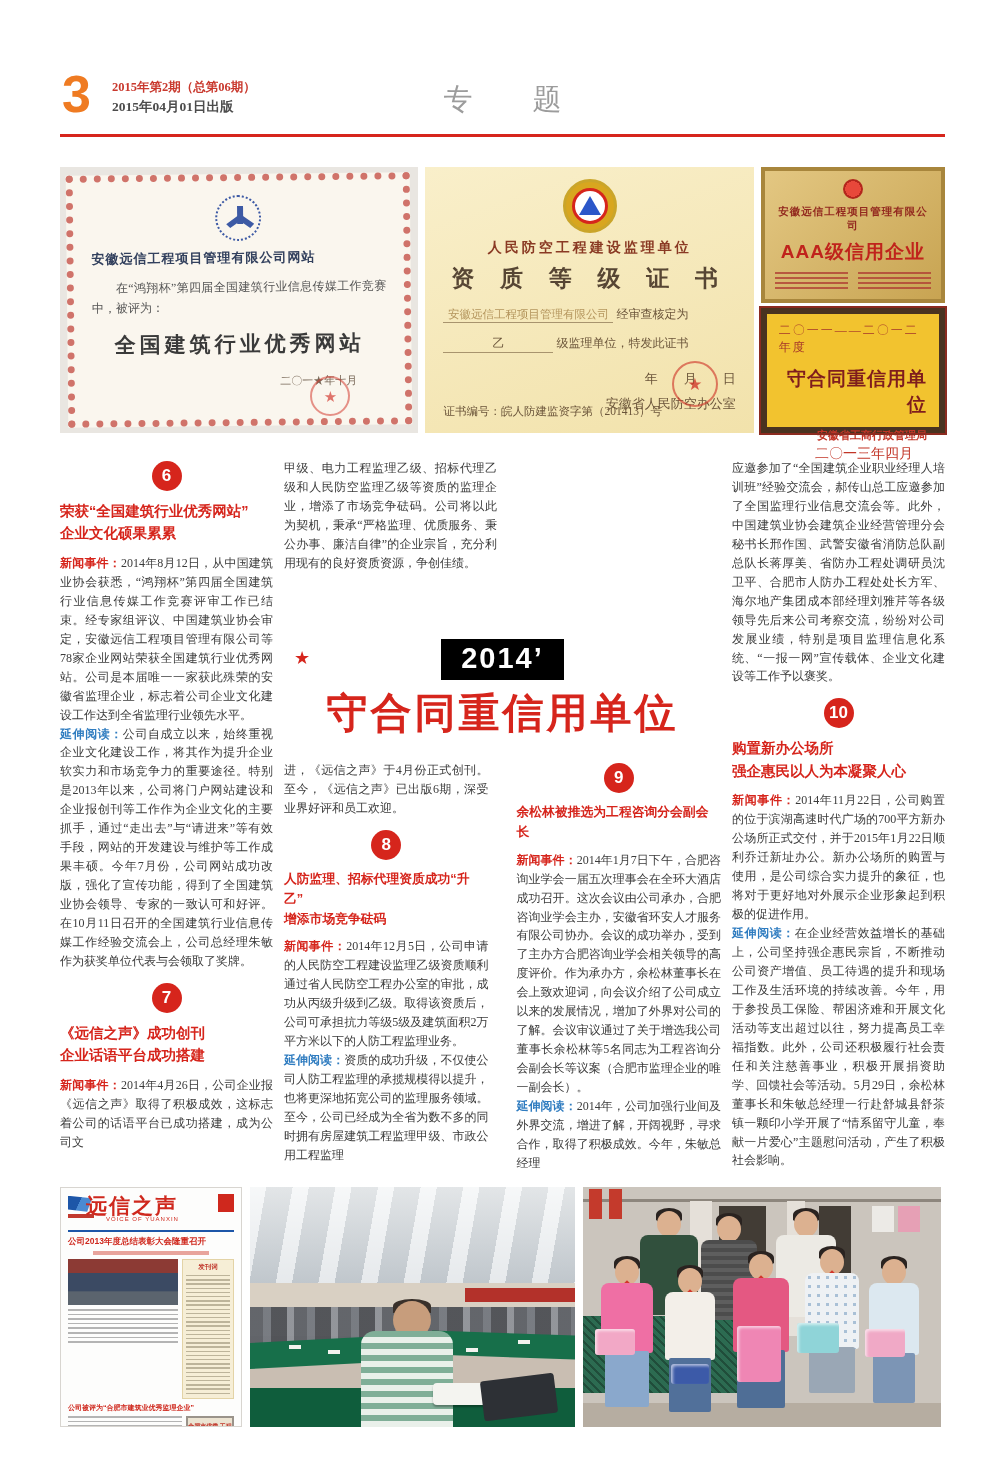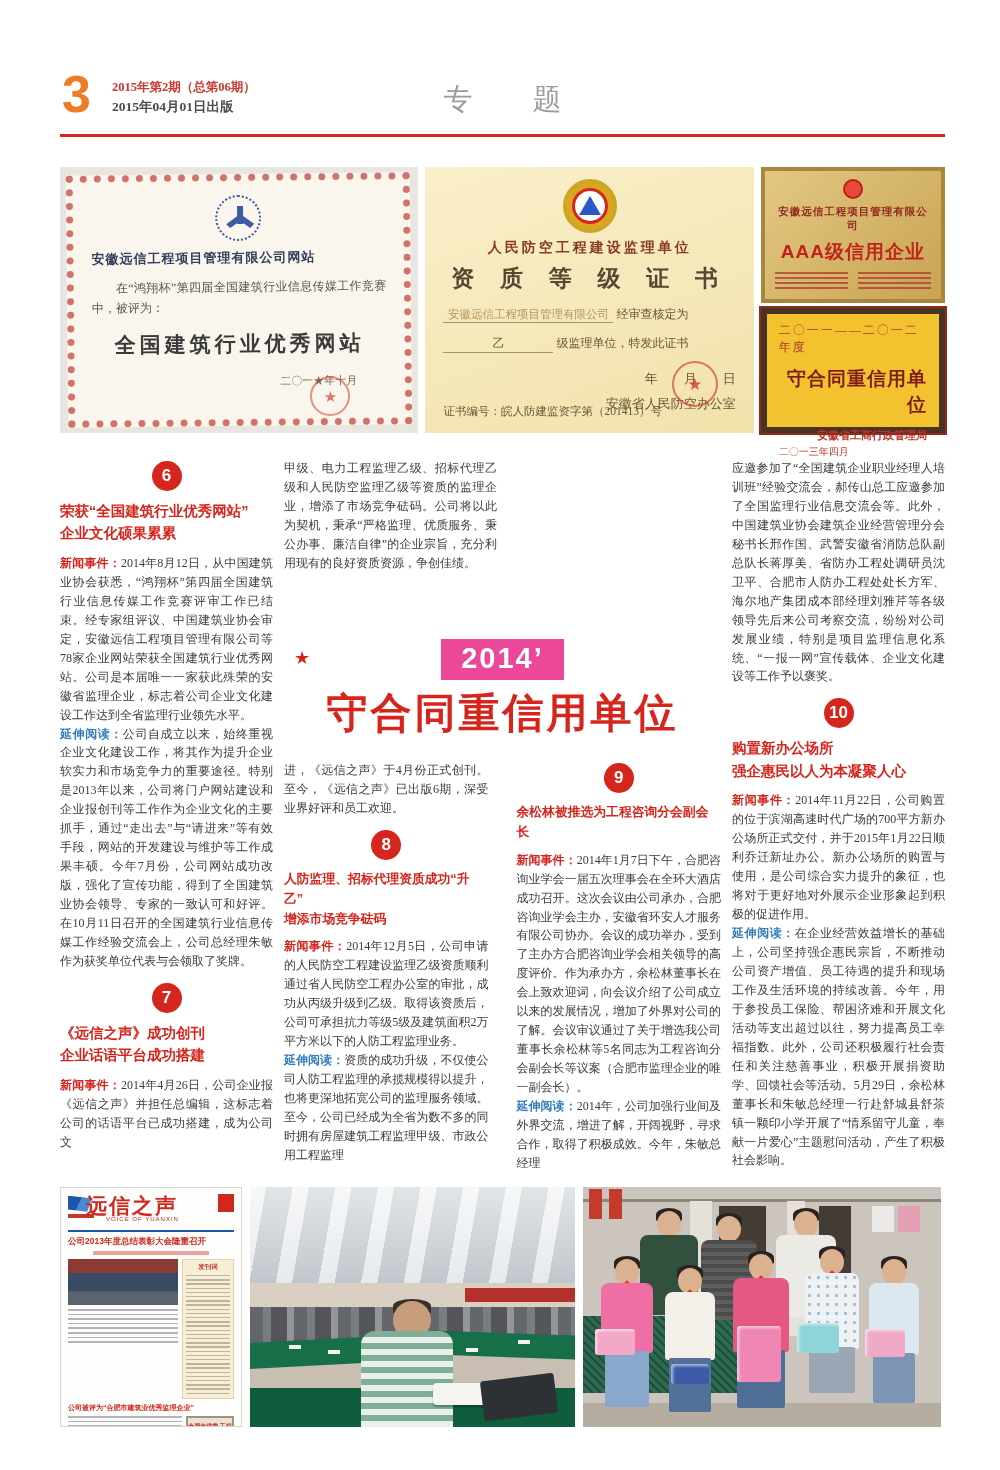--- a/index.html
+++ b/index.html
@@ -47,21 +47,21 @@
   .cert3-seal { width:20px; height:20px; border-radius:50%; background:radial-gradient(circle,#e8483a 0 55%, #b3261c 56% 100%); margin:0 auto 6px; }
   .cert3-co { color:#93291f; font-size:10.5px; font-weight:bold; text-align:center; letter-spacing:1px; }
   .cert3-t { color:#c0231c; font-size:19px; font-weight:bold; text-align:center; letter-spacing:1px; margin-top:6px; font-family:"Liberation Sans",sans-serif; }
   .cert3-fine { position:absolute; left:10px; right:10px; bottom:9px; height:18px; display:flex; gap:10px; }
   .cert3-fine div { flex:1; background:repeating-linear-gradient(#b04034 0 1.5px, transparent 1.5px 5px); opacity:.8; }
 
   .cert4 { height:125px; background:#f2c32f; border:6px solid #4a3320; outline:2px solid #8c2b20; padding:8px 12px; }
   .cert4-period { color:#a5352a; font-size:12px; letter-spacing:2px; }
   .cert4-t { color:#7f1d1d; font-size:19px; font-weight:bold; text-align:right; letter-spacing:1px; margin-top:10px; }
   .cert4-issuer { color:#c23527; font-size:11px; font-weight:bold; text-align:right; margin-top:10px; }
-  .cert4-date { color:#c23527; font-size:10px; margin-top:2px; padding-right:14px; }
+  .cert4-date { color:#c23527; font-size:14px; text-align:right; margin-top:2px; padding-right:14px; }
 
   
   .cols { display:flex; gap:11px; margin:26px 55px 0 60px; }
   .col { width:213px; }
   .col23 { width:437px; }
   .col23-top { display:flex; gap:11px; height:176px; overflow:hidden; }
   .col23-top .sub { width:213px; }
   .col23-bottom { display:flex; gap:28px; }
   .col23-bottom .sub { width:213px; }
 
@@ -70,21 +70,21 @@
   .lbl-read { color:#2f7cc0; font-weight:bold; }
 
   .badge { width:30px; height:30px; border-radius:50%; background:#d6251c; color:#fff; font-weight:bold; font-size:17px; display:flex; align-items:center; justify-content:center; margin:12px auto 9px; font-family:"Liberation Sans",sans-serif; }
   .sec-title { color:#d6251c; font-weight:bold; font-size:14.5px; line-height:1.55; text-align:left; margin-bottom:9px; font-family:"Liberation Sans",sans-serif; }
   .sec-title.tight { font-size:12.8px; }
   .badge.first { margin-top:2px; }
 
   
   .feature { position:relative; height:126px; text-align:center; padding-top:4px; }
   .feature-star { position:absolute; left:10px; top:12px; color:#d6251c; font-size:18px; }
-  .feature-year { display:inline-block; background:#ec4899; color:#fff; font-weight:bold; font-size:29px; padding:3px 20px 5px; font-family:"Liberation Sans",sans-serif; letter-spacing:2px; }
+  .feature-year { display:inline-block; background:#000000; color:#fff; font-weight:bold; font-size:29px; padding:3px 20px 5px; font-family:"Liberation Sans",sans-serif; letter-spacing:2px; }
   .feature-title { color:#d6251c; font-weight:bold; font-size:41px; letter-spacing:3px; margin-top:6px; font-family:"Liberation Sans",sans-serif; }
 
   
   .photos { display:flex; gap:8px; margin:14px 55px 0 60px; height:240px; }
   .photo { position:relative; overflow:hidden; }
 
   
   .np { width:182px; background:#fdfdfc; border:1px solid #d8d5d0; padding:6px 7px; font-family:"Liberation Sans",sans-serif; }
   .np-head { position:relative; height:34px; }
   .np-logo { position:absolute; left:0; top:2px; width:24px; height:16px; background:linear-gradient(115deg,#1d56a8 45%, #4a8ad2 46%); clip-path:polygon(0 0,100% 15%,80% 100%,0 85%); }
@@ -226,21 +226,21 @@
         <div>荣获“全国建筑行业优秀网站”</div>
         <div>企业文化硕果累累</div>
       </div>
       <p class="body-p"><span class="lbl-news">新闻事件：</span><span>2014年8月12日，从中国建筑业协会获悉，“鸿翔杯”第四届全国建筑行业信息传媒工作竞赛评审工作已结束。经专家组评议、中国建筑业协会审定，安徽远信工程项目管理有限公司等78家企业网站荣获全国建筑行业优秀网站。公司是本届唯一一家获此殊荣的安徽省监理企业，标志着公司企业文化建设工作达到全省监理行业领先水平。</span></p>
       <p class="body-p"><span class="lbl-read">延伸阅读：</span><span>公司自成立以来，始终重视企业文化建设工作，将其作为提升企业软实力和市场竞争力的重要途径。特别是2013年以来，公司将门户网站建设和企业报创刊等工作作为企业文化的主要抓手，通过“走出去”与“请进来”等有效手段，网站的开发建设与维护等工作成果丰硕。今年7月份，公司网站成功改版，强化了宣传功能，得到了全国建筑业协会领导、专家的一致认可和好评。在10月11日召开的全国建筑行业信息传媒工作经验交流会上，公司总经理朱敏作为获奖单位代表与会领取了奖牌。</span></p>
       <div class="badge">7</div>
       <div class="sec-title">
         <div>《远信之声》成功创刊</div>
         <div>企业话语平台成功搭建</div>
       </div>
-      <p class="body-p"><span class="lbl-news">新闻事件：</span><span>2014年4月26日，公司企业报《远信之声》并担任总编辑，这标志着公司的话语平台已成功搭建，成为公司文</span></p>
+      <p class="body-p"><span class="lbl-news">新闻事件：</span><span>2014年4月26日，公司企业报《远信之声》取得了积极成效，这标志着公司的话语平台已成功搭建，成为公司文</span></p>
     </div>
 
     <div class="col23">
       <div class="col23-top">
         <div class="sub">
           <p class="body-p">甲级、电力工程监理乙级、招标代理乙级和人民防空监理乙级等资质的监理企业，增添了市场竞争砝码。公司将以此为契机，秉承“严格监理、优质服务、秉公办事、廉洁自律”的企业宗旨，充分利用现有的良好资质资源，争创佳绩。</p>
         </div>
       </div>
 
       <div class="feature">

